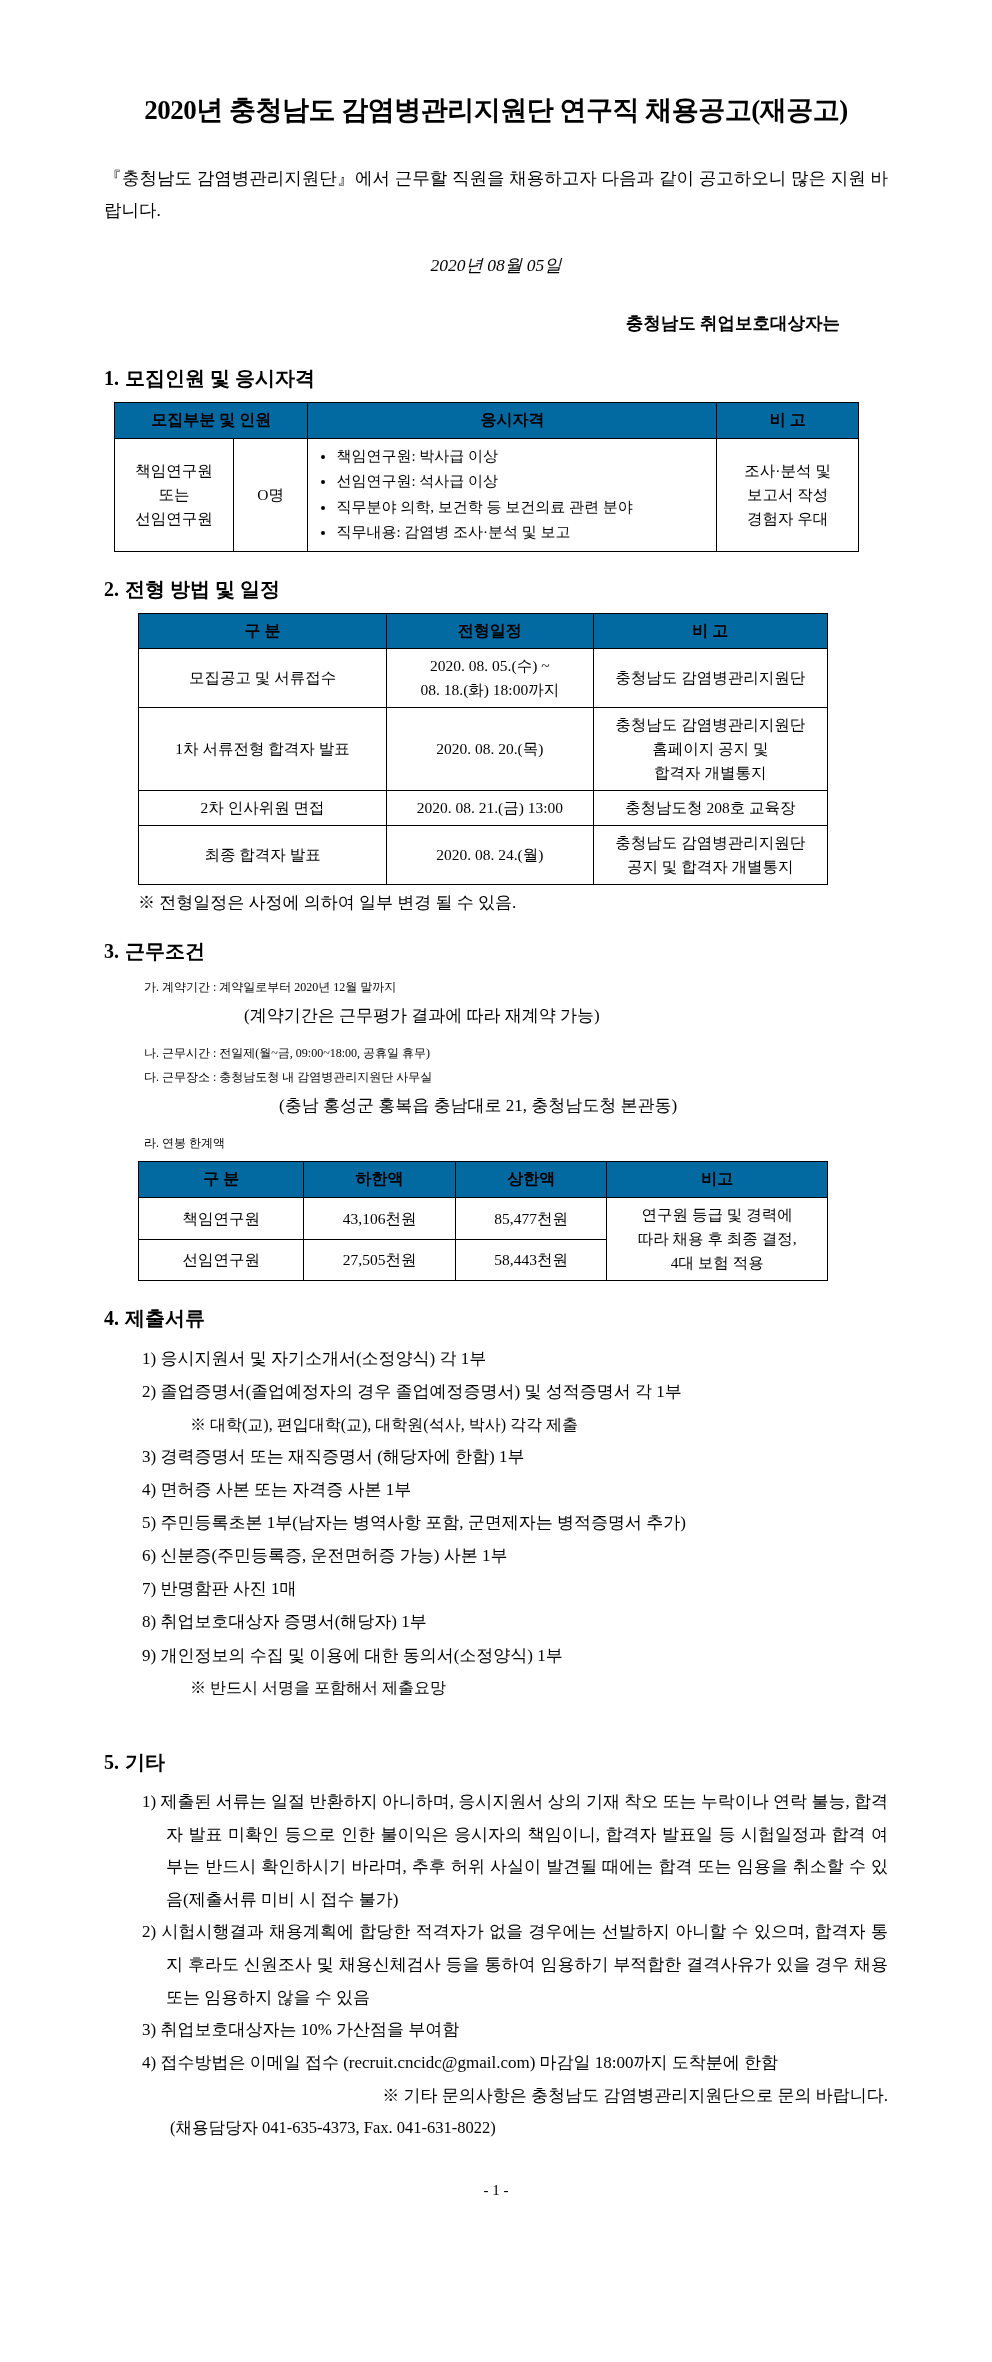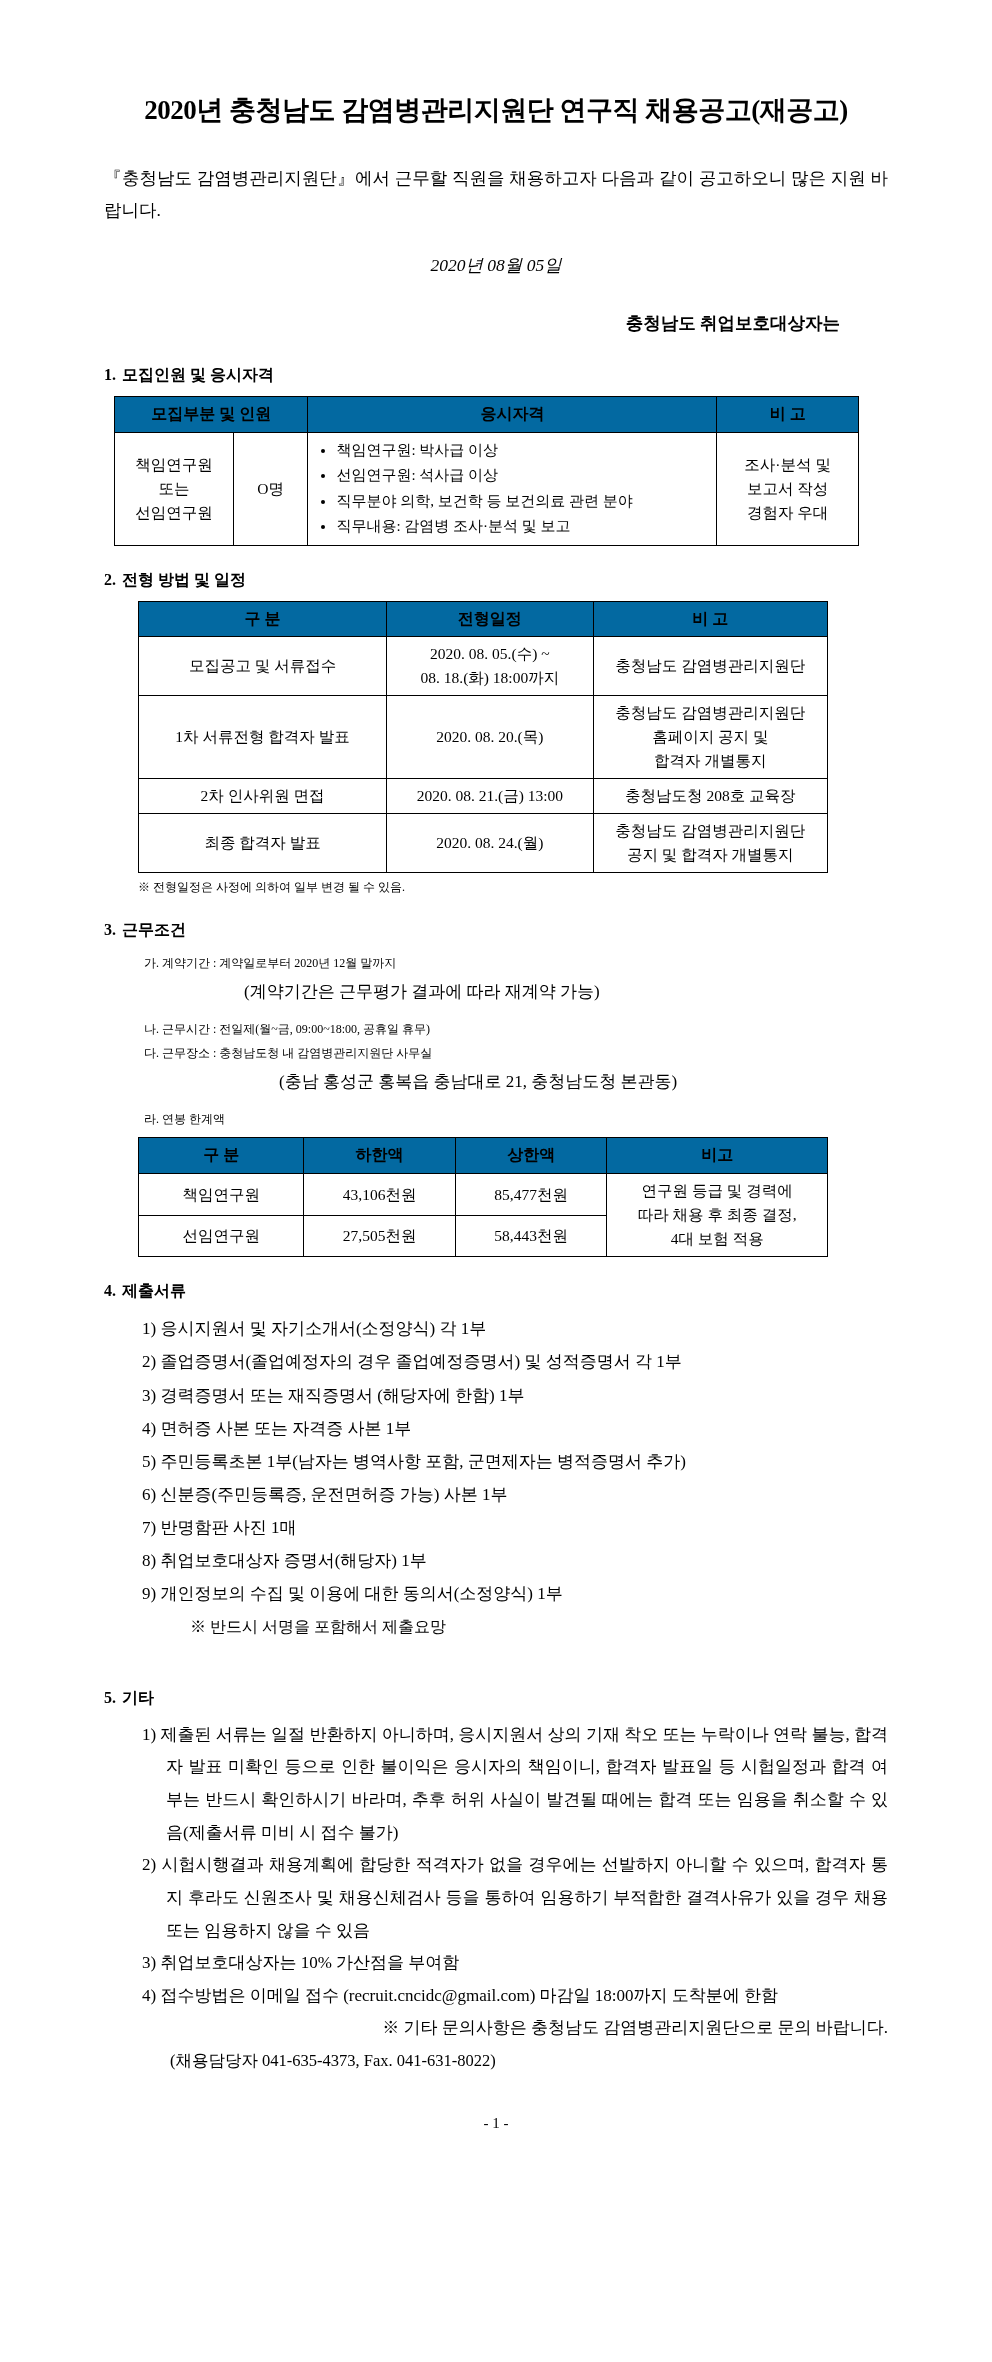--- a/index.html
+++ b/index.html
@@ -39,21 +39,21 @@
     margin: 0 0 34px 0;
     font-style: italic;
   }
   .signer {
     text-align: right;
     font-size: 17.5px;
     font-weight: bold;
     margin: 0 48px 30px 0;
   }
   .sec-title {
-    font-size: 16px;
+    font-size: 20px;
     font-weight: bold;
     margin: 24px 0 10px 0;
   }
   .sec-title .num { margin-right: 6px; }
 
   table.doc {
     border-collapse: collapse;
     width: 100%;
     font-size: 15.5px;
     margin: 6px 0 6px 0;
@@ -79,21 +79,21 @@
     margin: 0;
     padding: 0 0 0 22px;
     text-align: left;
     list-style-type: disc;
   }
   ul.bullets li {
     line-height: 1.7;
     font-size: 15px;
   }
   .note {
-    font-size: 12px;
+    font-size: 17px;
     margin: 6px 0 8px 34px;
   }
   .cond-list {
     margin: 8px 0 0 0;
     padding: 0;
     list-style: none;
   }
   .cond-list li {
     font-size: 12px;
     line-height: 2.0;
@@ -310,21 +310,21 @@
       </tr>
     </tbody>
   </table>
 
   <div class="sec-title">
     <span class="num">4.</span><span>제출서류</span>
   </div>
 
   <ol class="docs">
     <li><span>1) 응시지원서 및 자기소개서(소정양식) 각 1부</span></li>
-    <li><span>2) 졸업증명서(졸업예정자의 경우 졸업예정증명서) 및 성적증명서 각 1부</span></li>
+    <li><span>2) 졸업증명서(졸업예정자의 경우 졸업예정증명서) 및 성적증명서 각 1부</span><span class="sub">※ 대학(교), 편입대학(교), 대학원(석사, 박사) 각각 제출</span></li>
     <li><span>3) 경력증명서 또는 재직증명서 (해당자에 한함) 1부</span></li>
     <li><span>4) 면허증 사본 또는 자격증 사본 1부</span></li>
     <li><span>5) 주민등록초본 1부(남자는 병역사항 포함, 군면제자는 병적증명서 추가)</span></li>
     <li><span>6) 신분증(주민등록증, 운전면허증 가능) 사본 1부</span></li>
     <li><span>7) 반명함판 사진 1매</span></li>
     <li><span>8) 취업보호대상자 증명서(해당자) 1부</span></li>
     <li><span>9) 개인정보의 수집 및 이용에 대한 동의서(소정양식) 1부</span><span class="sub">※ 반드시 서명을 포함해서 제출요망</span></li>
   </ol>
 
   <div class="sp-md"></div>

